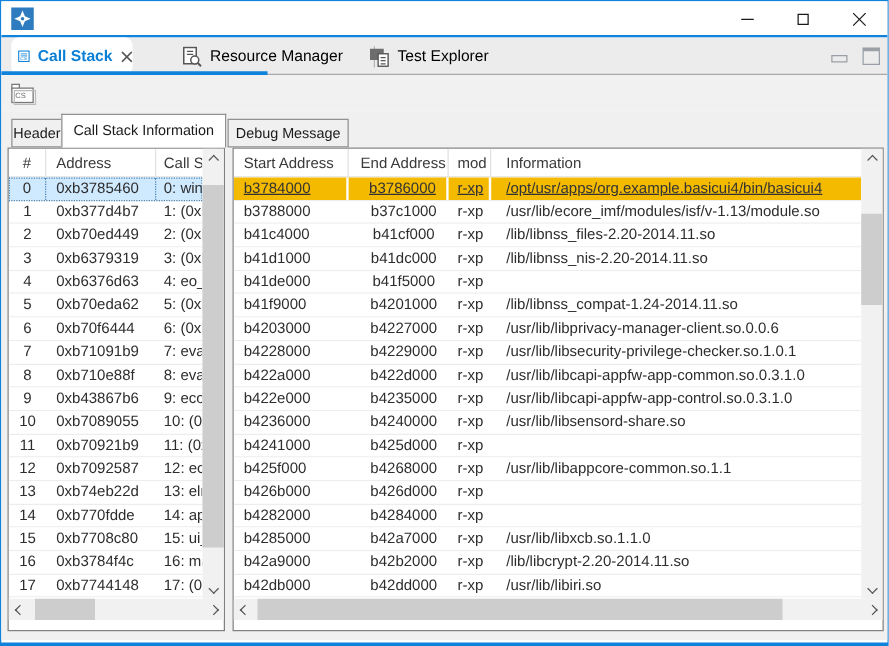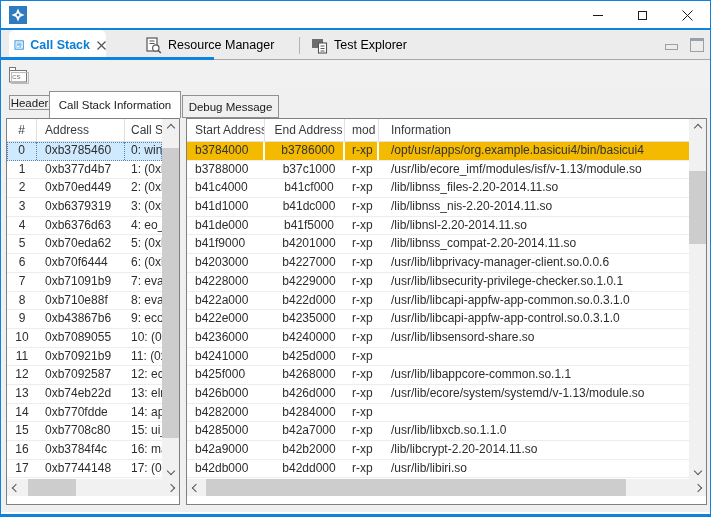--- a/index.html
+++ b/index.html
@@ -20,35 +20,35 @@
   .glyph-max{ width:9px; height:9px; border:1px solid #1a1a1a; }
 
   
   .tabstrip{ position:relative; height:30px; background:#ececec; border-bottom:1px solid #a8a8a8; }
   .active-underline{ position:absolute; left:0; bottom:-1px; width:213px; height:3px; background:#0f83dc; }
   .main-tab{ position:absolute; top:0; height:30px; display:flex; align-items:center; cursor:default;border-radius:6px; }
   .main-tab.active{ left:8px; width:97px; background:#fff; padding-left:5px; }
   .main-tab .mt-label{ font-size:12.5px; color:#000000; margin-left:6px; white-space:nowrap; }
   .main-tab.active .mt-label{ color:#0b7fd6; font-weight:bold; }
   .tab-close{ margin-left:7px; width:12px; height:12px; display:flex; align-items:center; justify-content:center; }
-  .tab-rm{ left:144px; } .tab-te{ left:310px; }
+  .tab-rm{ left:144px; } .tab-te{ left:294px; }
   .tab-sep{ position:absolute; left:298px; top:7px; width:1px; height:17px; background:#b4b4b4; }
   .pane-controls{ position:absolute; right:6px; top:0; height:30px; display:flex; align-items:center; gap:12px; }
   .pane-min{ width:13px; height:6px; border:1px solid #9aa0a6; margin-top:4px; }
   .pane-restore{ width:14px; height:14px; border:1px solid #9aa0a6; border-top-width:3px; }
 
   
   .toolbar{ position:relative; height:29px; background:#f1f1f1; }
   .tool-btn{ position:absolute; left:5px; top:3px; width:24px; height:22px; background:transparent; border:none; display:flex; align-items:center; justify-content:center; cursor:default; }
 
   
   .content{ position:relative; height:423px; background:#f0f0f0; }
   .vtab{ position:absolute; border:1px solid #919191; background:#f0f0f0; font-size:11.5px; color:#1a1a1a;
          display:flex; align-items:center; justify-content:center; white-space:nowrap; overflow:hidden; cursor:default; }
-  .vtab-header{ left:8px;  top:6px; width:41px;  height:15px; }
+  .vtab-header{ left:8px;  top:6px; width:41px;  height:23px; }
   .vtab-csi   { left:48px; top:2px; width:132px; height:27px; background:#fff; border-bottom:none; z-index:2; }
   .vtab-debug { left:181px;top:6px; width:97px;  height:23px; }
 
   
   .panel{ position:absolute; top:29px; height:387px; background:#fff; border:1px solid #808080; }
   .left-panel{ left:5px; width:174px; }
   .right-panel{ left:185px; width:521px; }
   .tbl{ position:absolute; left:0; top:0; right:17px; overflow:hidden; }
   .thead{ display:flex; height:23px; border-bottom:1px solid #e1e1e1; background:#fff; }
   .hc{ font-size:12px; color:#3a3a3a; line-height:22px; border-right:1px solid #e1e1e1; white-space:nowrap; overflow:hidden; }
@@ -57,25 +57,25 @@
   .tc{ font-size:12px; color:#2d2d2d; line-height:17.7px; white-space:nowrap; overflow:hidden; }
 
   
   .left-panel .c0{ width:30px; text-align:center; }
   .left-panel .c1{ width:88px; padding-left:8px; }
   .left-panel .c2{ flex:1; padding-left:6px; }
   .left-panel .trow.selected{ background:#cfe9ff; outline:1px dotted #4a86b8; outline-offset:-1px; }
   .left-panel .trow.selected .c0, .left-panel .trow.selected .c1{ border-right:1px dotted #4a86b8; }
 
   
-  .right-panel .c0{ width:78px; padding-left:8px; }
+  .right-panel .c0{ width:92px; padding-left:8px; }
   .right-panel .c1{ width:80px; padding-left:8px;text-align:center; }
   .right-panel .c2{ width:34px; padding-left:7px; }
   .right-panel .c3{ flex:1; padding-left:12px; }
-  .right-panel .trow.selected .tc{ background:#f3ba00; border-right:2px solid #fff; color:#333; }
+  .right-panel .trow.selected .tc{ background:#f3ba00; border-right:2px solid #fff; color:#333;text-decoration:underline; }
   .right-panel .trow.selected .c3{ border-right:none; }
 
   
   .vscroll{ position:absolute; top:0; right:0; width:17px; height:360px; background:#f1f1f1; }
   .hscroll{ position:absolute; top:360px; left:0; right:0; height:17px; background:#f1f1f1; display:flex; align-items:center; }
   .sb-arrow{ width:17px; height:17px; display:flex; align-items:center; justify-content:center; flex:none; }
   .chev{ width:6px; height:6px; border-right:1.5px solid #555; border-bottom:1.5px solid #555; }
   .chev.up{ transform:rotate(225deg); } .chev.down{ transform:rotate(45deg); }
   .chev.left{ transform:rotate(135deg); } .chev.right{ transform:rotate(-45deg); }
   .vthumb{ position:absolute; left:0; width:17px; background:#cdcdcd; }
@@ -328,27 +328,26 @@
             <div class="trow">
               <div class="tc c0">b41d1000</div>
               <div class="tc c1">b41dc000</div>
               <div class="tc c2">r-xp</div>
               <div class="tc c3">/lib/libnss_nis-2.20-2014.11.so</div>
             </div>
             <div class="trow">
               <div class="tc c0">b41de000</div>
               <div class="tc c1">b41f5000</div>
               <div class="tc c2">r-xp</div>
-              <div class="tc c3">/lib/libnsl-2.20-2014.11.so</div>
             </div>
             <div class="trow">
               <div class="tc c0">b41f9000</div>
               <div class="tc c1">b4201000</div>
               <div class="tc c2">r-xp</div>
-              <div class="tc c3">/lib/libnss_compat-2.20-2014.11.so</div>
+              <div class="tc c3">/lib/libnss_compat-1.24-2014.11.so</div>
             </div>
             <div class="trow">
               <div class="tc c0">b4203000</div>
               <div class="tc c1">b4227000</div>
               <div class="tc c2">r-xp</div>
               <div class="tc c3">/usr/lib/libprivacy-manager-client.so.0.0.6</div>
             </div>
             <div class="trow">
               <div class="tc c0">b4228000</div>
               <div class="tc c1">b4229000</div>
@@ -381,21 +380,20 @@
             <div class="trow">
               <div class="tc c0">b425f000</div>
               <div class="tc c1">b4268000</div>
               <div class="tc c2">r-xp</div>
               <div class="tc c3">/usr/lib/libappcore-common.so.1.1</div>
             </div>
             <div class="trow">
               <div class="tc c0">b426b000</div>
               <div class="tc c1">b426d000</div>
               <div class="tc c2">r-xp</div>
-              <div class="tc c3">/usr/lib/ecore/system/systemd/v-1.13/module.so</div>
             </div>
             <div class="trow">
               <div class="tc c0">b4282000</div>
               <div class="tc c1">b4284000</div>
               <div class="tc c2">r-xp</div>
             </div>
             <div class="trow">
               <div class="tc c0">b4285000</div>
               <div class="tc c1">b42a7000</div>
               <div class="tc c2">r-xp</div>

